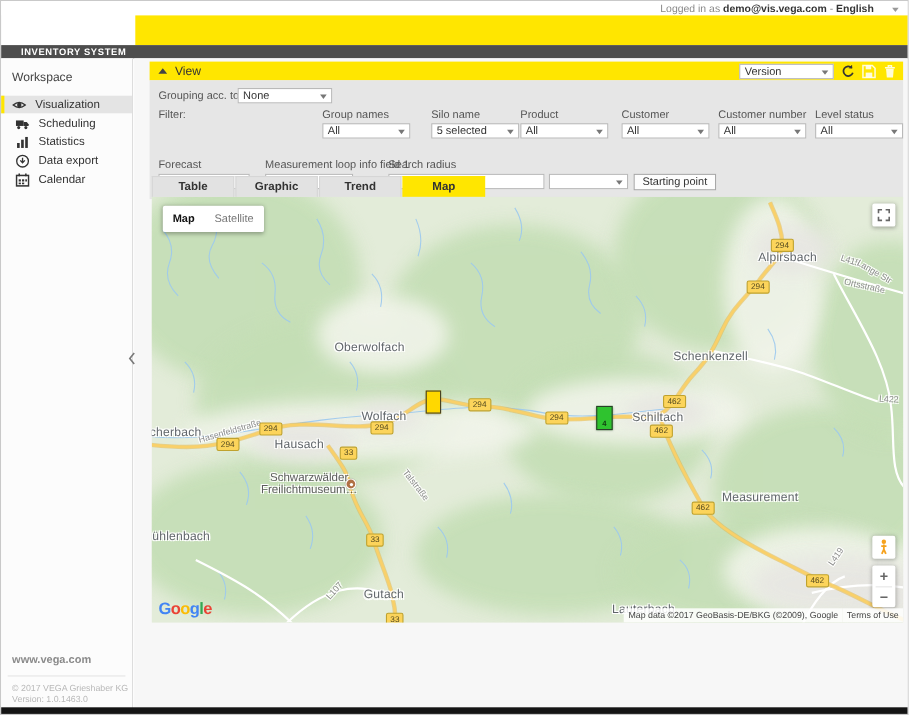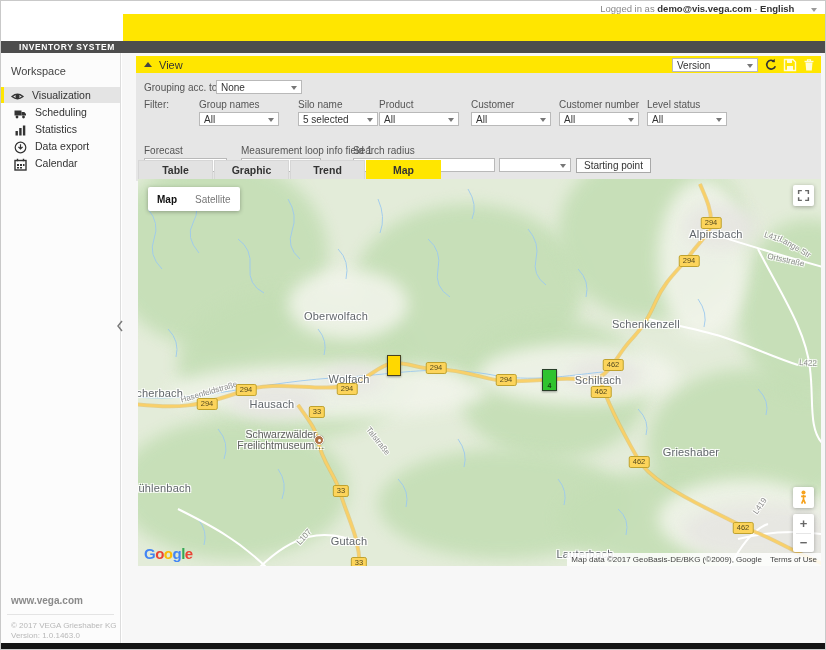--- a/index.html
+++ b/index.html
@@ -43,21 +43,21 @@
   .head-spacer { flex:1; }
   .head-icons { display:flex; align-items:center; gap:5px; margin-left:6px; }
   .hicon { width:14px; height:14px; cursor:pointer; }
   .panel-body { background:#e6e6e6; padding:5px 0 8px 0; }
   .row1 { display:flex; align-items:center; height:18px; padding-left:8px; }
   .lbl { font-size:10px; color:#555; white-space:nowrap; }
   .sel { position:relative; background:#fff; border:1px solid #b9b9b9; height:14px; font-size:10px; color:#333;
          padding:1px 16px 0 4px; white-space:nowrap; overflow:hidden; cursor:pointer; }
   .sel::after { content:""; position:absolute; right:4px; top:5px; width:0; height:0;
          border-left:3.5px solid transparent; border-right:3.5px solid transparent; border-top:4px solid #777; }
-  .row2 { display:flex; padding-left:8px; margin-top:3px; }
+  .row2 { display:flex; padding-left:8px; margin-top:3px;justify-content:space-between; }
   .filter-word { width:55px; font-size:10px; color:#555; padding-top:0; }
   .fcol .flabel { font-size:10px; color:#555; margin-bottom:2px; white-space:nowrap; }
   .fcol .sel { width:80px; }
   .row3 { display:flex; padding-left:8px; margin-top:19px; align-items:flex-start; }
   .sr-controls { display:flex; align-items:flex-start; }
   .txt { background:#fff; border:1px solid #b9b9b9; height:14px; width:142px; font-size:10px; padding:0 3px; font-family:"Liberation Sans",sans-serif; }
   .btn { background:#fdfdfd; border:1px solid #a8a8a8; height:15px; font-size:10px; color:#333; padding:0 7px; margin-left:5px; cursor:pointer; white-space:nowrap; }
   
   #tabs { position:absolute; left:16px; top:107px; display:flex; }
   .tab { width:75px; height:19px; background:#e2e2e2; border:1px solid #d6d6d6; border-bottom:none; margin-right:1px;
@@ -351,21 +351,21 @@
         <div class="town" style="left: 578px; top: 55px;">Alpirsbach</div>
         <div class="town" style="left: 198px; top: 137px;">Oberwolfach</div>
         <div class="town" style="left: 508px; top: 145px;">Schenkenzell</div>
         <div class="town" style="left: 211px; top: 200px;">Wolfach</div>
         <div class="town" style="left: 460px; top: 201px;">Schiltach</div>
         <div class="town" style="left: 134px; top: 225px;">Hausach</div>
         <div class="town" style="left: 14px; top: 214px;">Fischerbach</div>
         <div class="town" style="left: 22px; top: 309px;">Mühlenbach</div>
         <div class="town" style="left: 211px; top: 362px;">Gutach</div>
         <div class="town" style="left: 447px; top: 375px;">Lauterbach</div>
-        <div class="town" style="left: 553px; top: 273px;">Grieshaber</div>
+        <div class="town" style="left: 553px; top: 273px;">Measurement</div>
         <div class="street" style="left: 71px; top: 213px; transform: translate(-50%, -50%) rotate(-16deg);">Hasenfeldstraße</div>
         <div class="street" style="left: 240px; top: 262px; transform: translate(-50%, -50%) rotate(52deg);">Talstraße</div>
         <div class="street" style="left: 635px; top: 58px; transform: translate(-50%, -50%) rotate(18deg);">L415</div>
         <div class="street" style="left: 657px; top: 68px; transform: translate(-50%, -50%) rotate(30deg);">Lange Str</div>
         <div class="street" style="left: 648px; top: 81px; transform: translate(-50%, -50%) rotate(12deg);">Ortsstraße</div>
         <div class="street" style="left: 670px; top: 184px; transform: translate(-50%, -50%) rotate(3deg);">L422</div>
         <div class="street" style="left: 166px; top: 358px; transform: translate(-50%, -50%) rotate(-48deg);">L107</div>
         <div class="street" style="left: 622px; top: 327px; transform: translate(-50%, -50%) rotate(-55deg);">L419</div>
         <div class="badge" style="left: 573px; top: 44px;">294</div>
         <div class="badge" style="left: 551px; top: 82px;">294</div>

